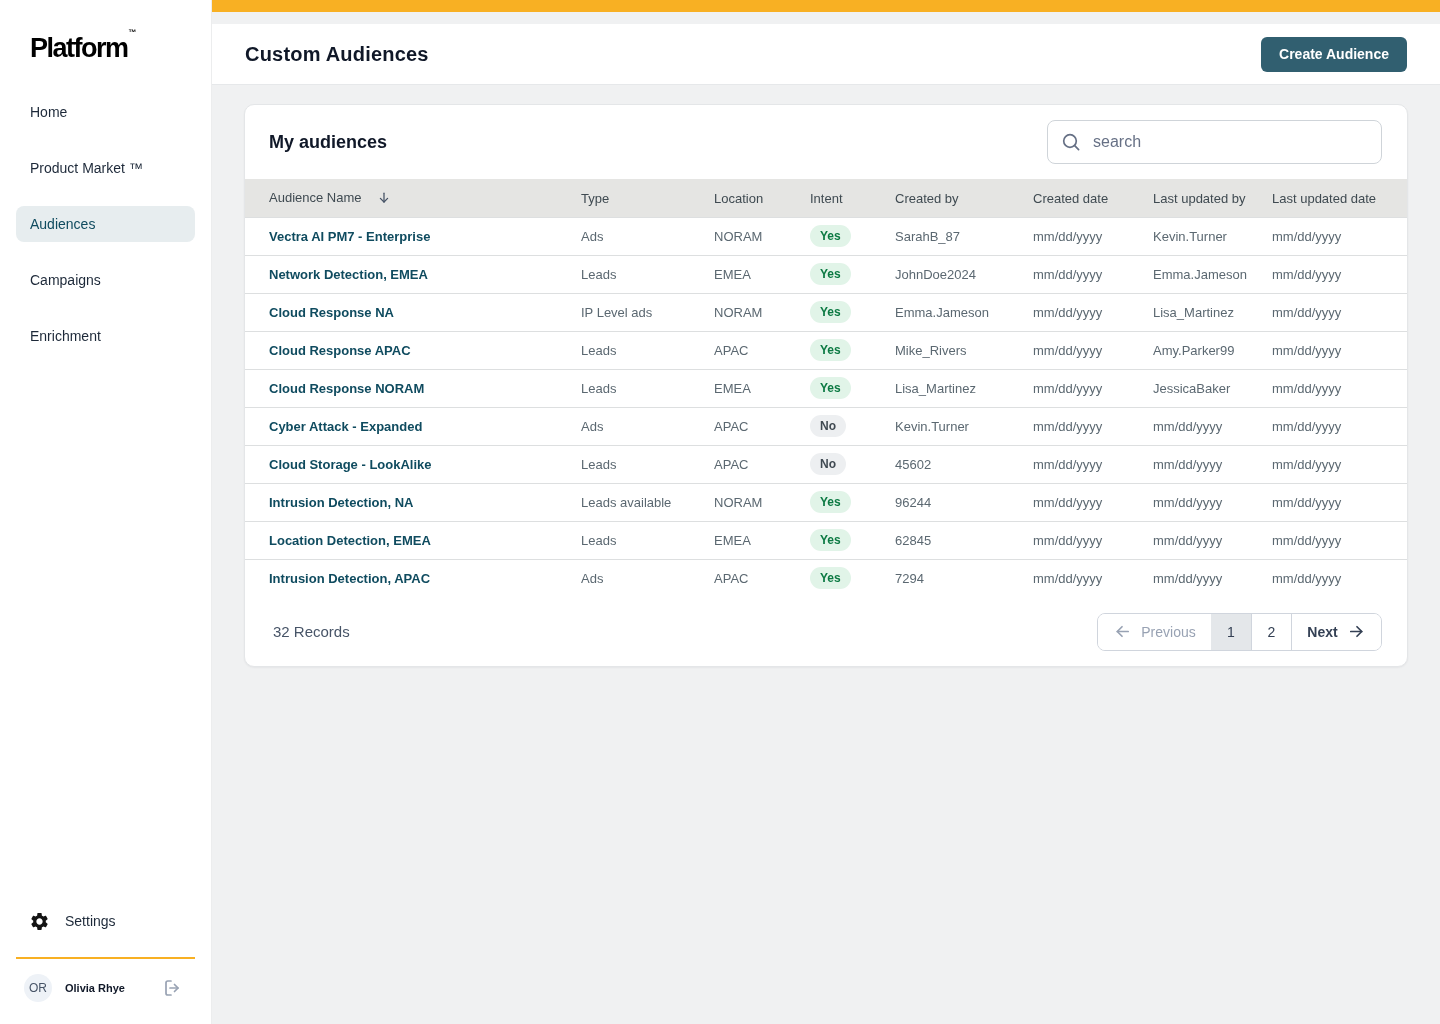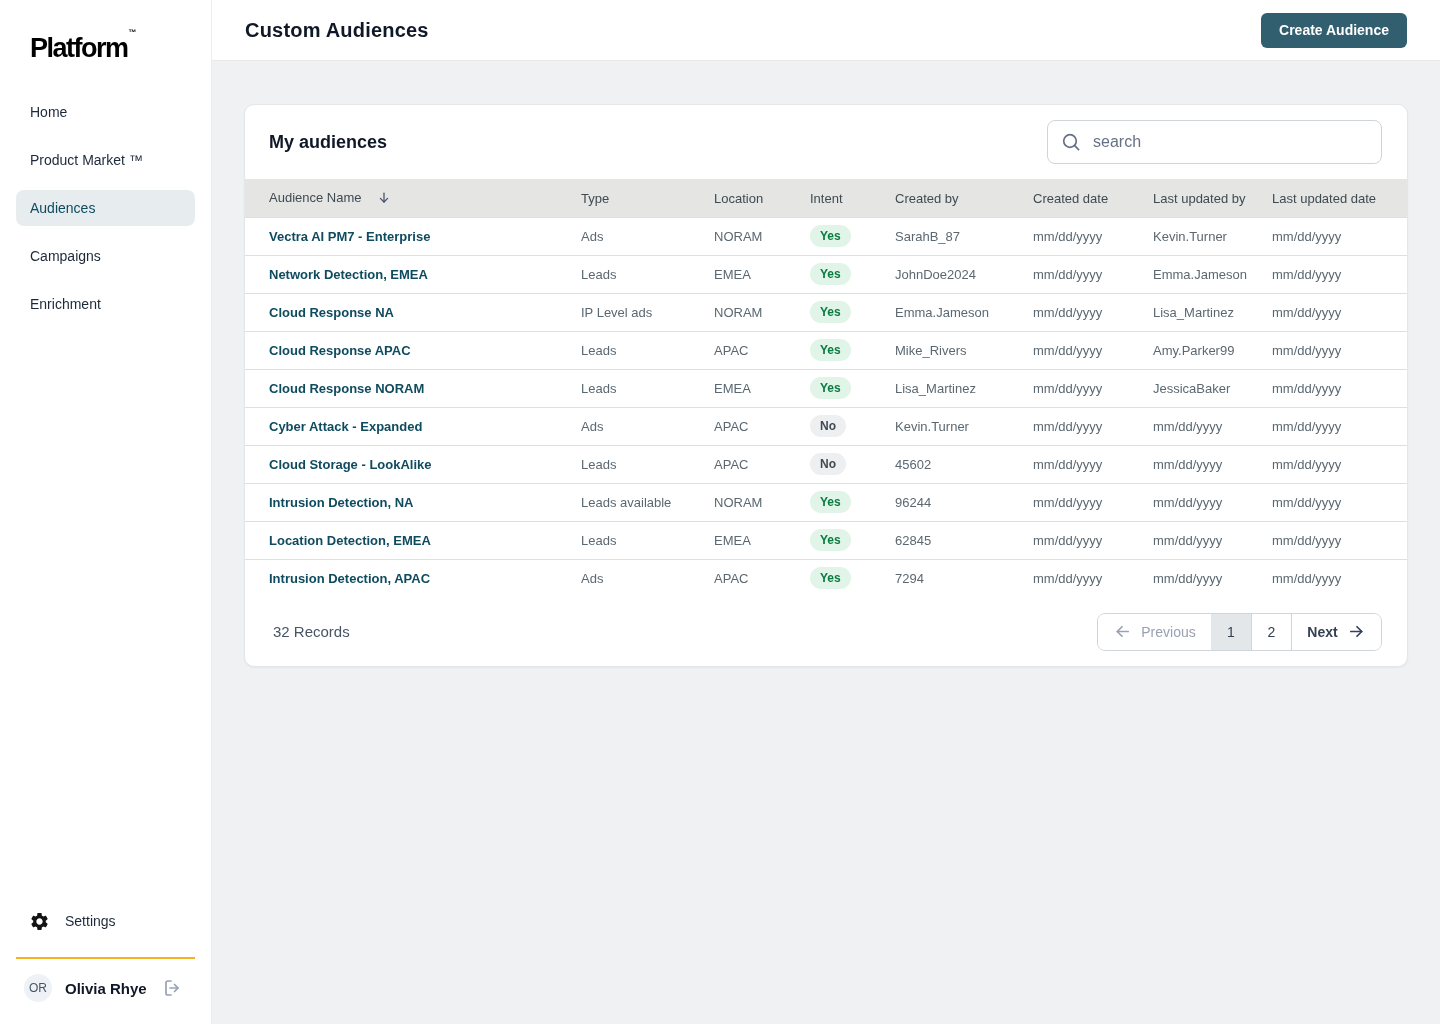--- a/index.html
+++ b/index.html
@@ -15,44 +15,44 @@
   
   .sidebar {
     position:absolute; left:0; top:0; width:212px; height:1024px;
     background:#FFFFFF; border-right:1px solid #ECEDEE; z-index:3;
   }
   .logo {
     margin:28px 0 0 30px; font-size:27px; font-weight:900;
     letter-spacing:-1.5px; color:#000000; white-space:nowrap;
   }
   .logo sup { font-size:8px; font-weight:700; vertical-align:22px; letter-spacing:0; margin-left:1px; }
-  .nav { margin-top:30px; padding:0 16px; display:flex; flex-direction:column; gap:12px; }
+  .nav { margin-top:30px; padding:0 16px; display:flex; flex-direction:column; gap:20px; }
   .nav-item {
     height:36px; display:flex; align-items:center; padding:0 14px;
     border-radius:8px; font-size:14px; color:#1D2939; cursor:pointer; white-space:nowrap;
   }
   .nav-item.active { background:#E7EDEF; color:var(--link,#0F4B5F); font-weight:500; }
   .sidebar-bottom { position:absolute; left:0; bottom:0; width:100%; }
   .settings-row { display:flex; align-items:center; gap:15px; padding-left:28px; height:44px; cursor:pointer; }
   .settings-row .label { font-size:14px; color:#1D2939; }
   .gear { width:22px; height:22px; display:flex; align-items:center; justify-content:center; }
   .divider { height:2px; background:var(--accent,#F8B023); margin:14px 16px 0 16px; }
   .user-row { display:flex; align-items:center; gap:13px; padding:15px 16px 22px 24px; }
   .avatar {
     width:28px; height:28px; border-radius:50%; background:#EEF2F7;
     color:#475467; font-size:12px; font-weight:500;
     display:flex; align-items:center; justify-content:center; flex:none;
   }
-  .user-name { font-size:15px; font-weight:bold; color:#101828; flex:1; }
+  .user-name { font-size:11px; font-weight:bold; color:#101828; flex:1; }
   .logout-btn { width:22px; height:22px; display:flex; align-items:center; justify-content:center; cursor:pointer; margin-right:12px; }
 
   
   .accent-bar { position:absolute; left:212px; top:0; width:1228px; height:12px; background:var(--accent,#F8B023); }
   .page-header {
-    position:absolute; left:212px; top:0; width:1228px; height:61px;
+    position:absolute; left:212px; top:24px; width:1228px; height:61px;
     background:#FFFFFF; border-bottom:1px solid #E6E8EA;
     display:flex; align-items:center; justify-content:space-between; padding:0 33px;
     z-index:2;
   }
   .page-title { font-size:20px; font-weight:bold; letter-spacing:.2px; }
   .create-btn {
     background:var(--button,#315F70); color:#FFFFFF; font-size:14px; font-weight:bold;
     font-family:inherit; border:none; border-radius:6px; padding:0 18px; height:35px; cursor:pointer;
   }
 

